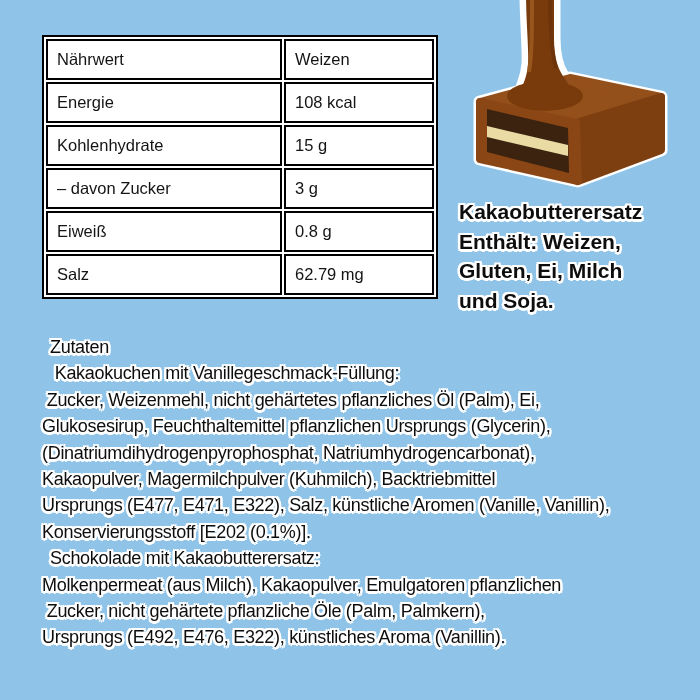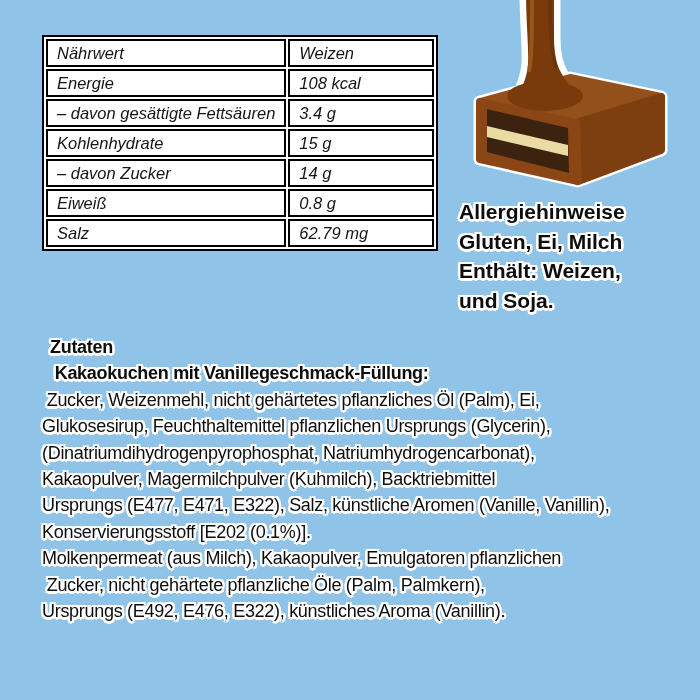--- a/index.html
+++ b/index.html
@@ -11,22 +11,22 @@
   }
 
   
   table.nutri {
     position:absolute; left:42px; top:35px; width:396px;
     border-collapse:separate; border-spacing:2px;
     background:#ffffff; border:2px solid #000;
   }
   table.nutri td {
     border:2px solid #000; background:#fff;
-    height:28px; padding:1px 9px; vertical-align:middle;
-    font-size:16.5px; color:#141414; white-space:nowrap;font-style:italic;
+    height:41px; padding:1px 9px; vertical-align:middle;
+    font-size:16.5px; color:#141414; white-space:nowrap;
   }
   td.c1 { width:236px; }
 
   
   .outlined {
     color:#0d0d0d;
     text-shadow:
       -2px -2px 0 #fff, 0 -2.5px 0 #fff, 2px -2px 0 #fff,
       -2.5px 0 0 #fff, 2.5px 0 0 #fff,
       -2px 2px 0 #fff, 0 2.5px 0 #fff, 2px 2px 0 #fff,
@@ -38,50 +38,46 @@
     position:absolute; left:459px; top:197px;
     font-size:21px; font-weight:bold; line-height:29.5px;
   }
   .allergy div { white-space:pre; }
 
   .ingredients {
     position:absolute; left:42px; top:334px; width:656px;
     font-size:18px; line-height:26.4px; letter-spacing:-0.3px;
   }
   .ingredients div { white-space:pre; }
-  .ingredients .bold { font-weight:bold;padding-left:8px; }
+  .ingredients .bold { font-weight:normal;padding-left:8px; }
 
   .sticker-svg { position:absolute; left:448px; top:0; }
 </style>
 </head>
 <body>
 
 <div class="canvas">
 
   <table class="nutri">
     <tbody>
       <tr>
         <td class="c1">Nährwert</td>
         <td>Weizen</td>
       </tr>
       <tr>
         <td class="c1">Energie</td>
         <td>108 kcal</td>
       </tr>
       <tr>
-        <td class="c1">– davon gesättigte Fettsäuren</td>
-        <td>3.4 g</td>
-      </tr>
-      <tr>
         <td class="c1">Kohlenhydrate</td>
         <td>15 g</td>
       </tr>
       <tr>
         <td class="c1">– davon Zucker</td>
-        <td>14 g</td>
+        <td>3 g</td>
       </tr>
       <tr>
         <td class="c1">Eiweiß</td>
         <td>0.8 g</td>
       </tr>
       <tr>
         <td class="c1">Salz</td>
         <td>62.79 mg</td>
       </tr>
     </tbody>
@@ -104,33 +100,34 @@
     <polygon points="39,126 120,145 120,156 39,137" fill="#EADBA4"></polygon>
 
     <ellipse cx="97" cy="96" rx="38" ry="15" fill="#7A3B0C"></ellipse>
 
     <path d="M78,-8 L106,-8 L106,38 C106,56 109,67 115,76 C120,83 123,88 122,94 C120,103 108,108 95,107 C82,106 72,101 73,92 C74,84 79,79 80,64 C81,50 78,22 78,-8 Z" fill="#7A3B0C"></path>
     <path d="M84,-6 C84,30 84,55 81,72" stroke="#9C5C20" stroke-width="4" fill="none" opacity="0.85"></path>
     <path d="M102,-6 C102,28 103,52 108,68" stroke="#68300A" stroke-width="4" fill="none" opacity="0.7"></path>
   </svg>
 
   <div class="allergy outlined">
-    <div>Allergiehinweise</div>
+    <div>Kakaobutterersatz</div>
+    <div>Enthält: Weizen,</div>
     <div>Gluten, Ei, Milch</div>
-    <div>Enthält: Weizen,</div>
     <div>und Soja.</div>
   </div>
 
   <div class="ingredients outlined">
     <div class="bold">Zutaten</div>
     <div class="bold"> Kakaokuchen mit Vanillegeschmack-Füllung:</div>
     <div> Zucker, Weizenmehl, nicht gehärtetes pflanzliches Öl (Palm), Ei,</div>
     <div>Glukosesirup, Feuchthaltemittel pflanzlichen Ursprungs (Glycerin),</div>
     <div>(Dinatriumdihydrogenpyrophosphat, Natriumhydrogencarbonat),</div>
     <div>Kakaopulver, Magermilchpulver (Kuhmilch), Backtriebmittel</div>
     <div>Ursprungs (E477, E471, E322), Salz, künstliche Aromen (Vanille, Vanillin),</div>
     <div>Konservierungsstoff [E202 (0.1%)].</div>
+    <div class="bold">Schokolade mit Kakaobutterersatz:</div>
     <div>Molkenpermeat (aus Milch), Kakaopulver, Emulgatoren pflanzlichen</div>
     <div> Zucker, nicht gehärtete pflanzliche Öle (Palm, Palmkern),</div>
     <div>Ursprungs (E492, E476, E322), künstliches Aroma (Vanillin).</div>
   </div>
 
 </div>
 
 </body></html>

